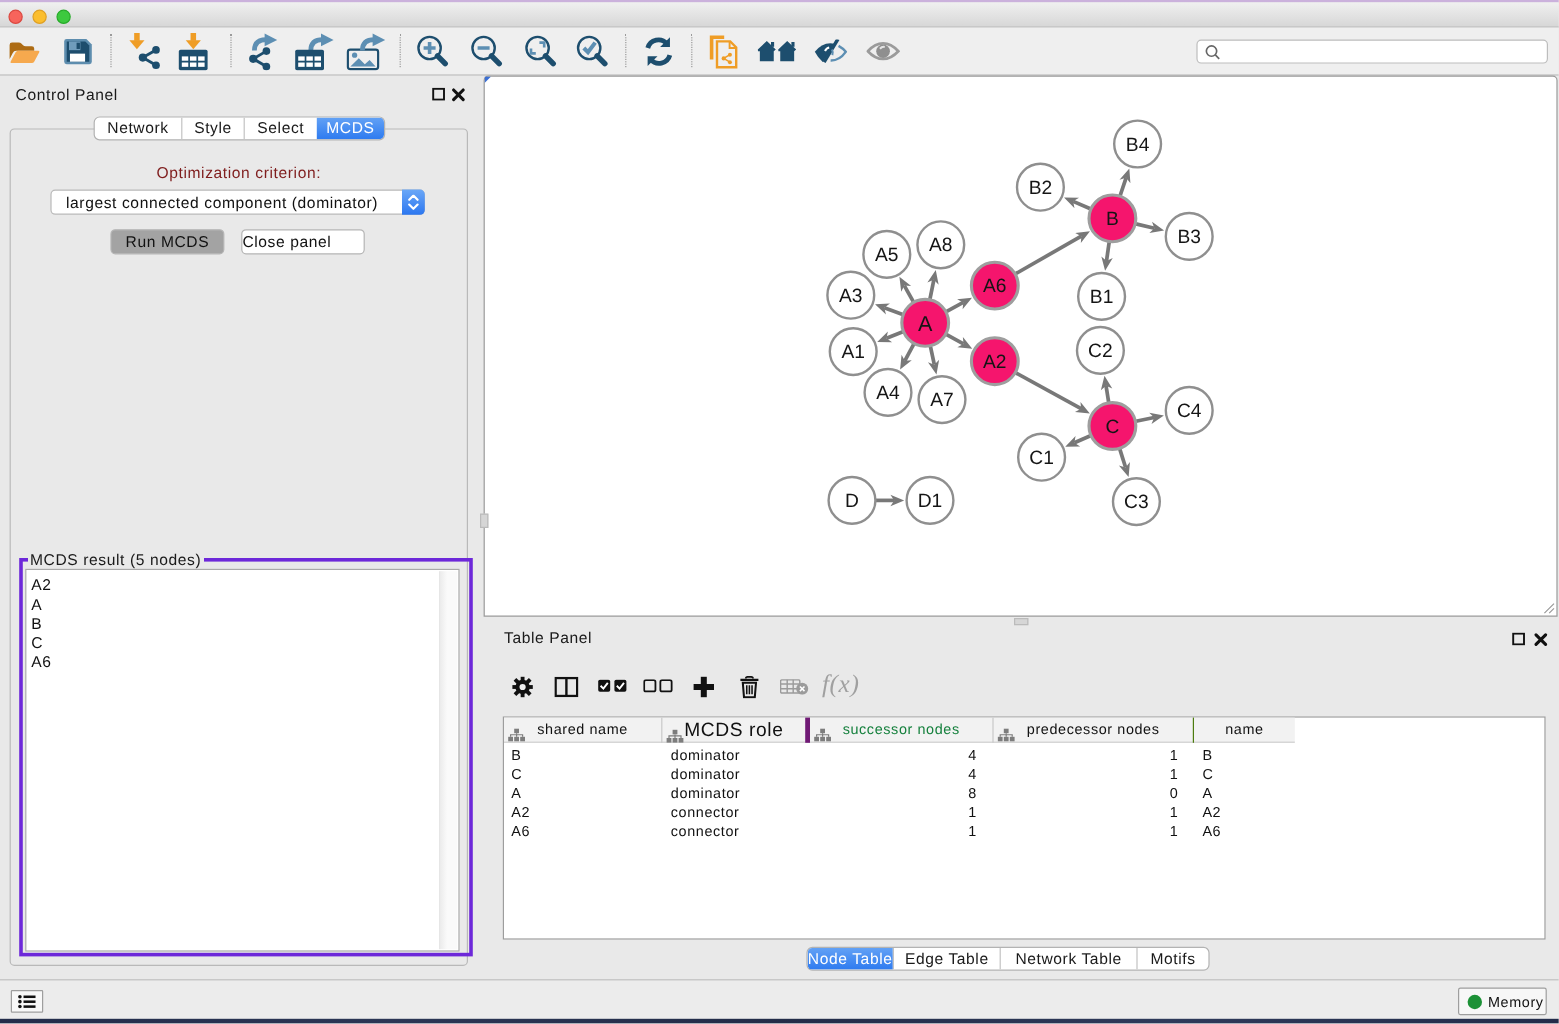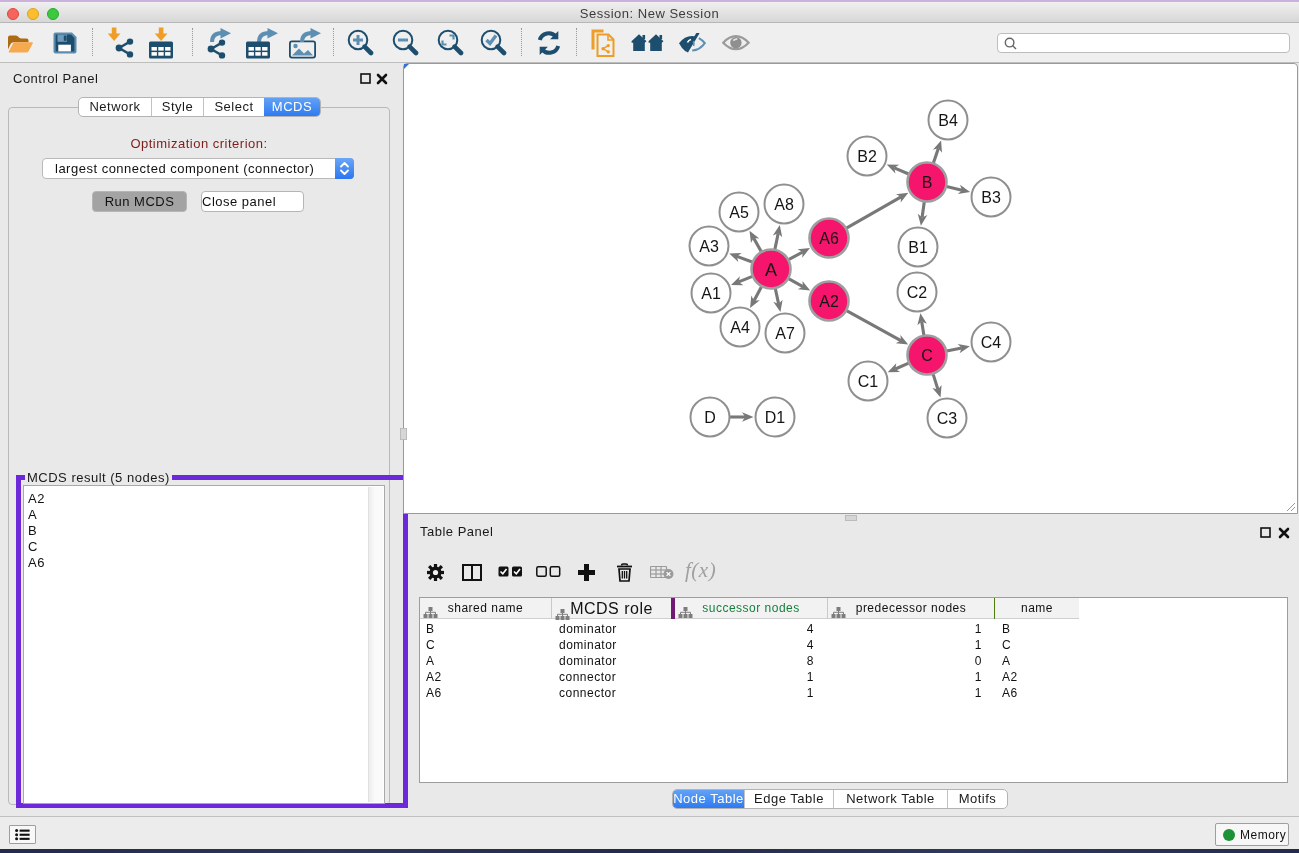--- a/index.html
+++ b/index.html
@@ -15,21 +15,20 @@
 .seg .sel{background:linear-gradient(#62a1f5,#2e7bf0);color:#fff;border-left:none}
 </style></head>
 <body>
 
 <div class="abs" style="left:0;top:0;width:1299px;height:2px;background:#cbb1dc"></div>
 
 <div class="abs" style="left:0;top:2px;width:1299px;height:21px;background:linear-gradient(#f0f0f0,#d7d7d7);border-bottom:1px solid #b7b7b7">
   <div class="tl" style="left:7px;background:#f7645c;border:1px solid #db4840"></div>
   <div class="tl" style="left:27px;background:#fbbe2e;border:1px solid #dfa023"></div>
   <div class="tl" style="left:47px;background:#3dc93f;border:1px solid #27ab29"></div>
-  <div class="abs" style="left:0;right:0;top:4px;text-align:center;font-size:13px;color:#3c3c3c">Session: New Session</div>
 </div>
 
 <div class="abs" id="toolbar" style="left:0;top:23px;width:1299px;height:40px;background:#efefef;border-bottom:1px solid #bdbdbd">
 <svg class="icon" style="left:7px;top:8px" width="28" height="24" viewBox="0 0 28 24">
 <path d="M1 18.5 V6.5 Q1 4.5 3 4.5 L8.5 4.5 Q10 4.5 11 5.5 L12 6.5 Q13 7.5 14.5 7.5 L19.5 7.5 Q21.5 7.5 21.5 9.5 V11.3 H6.5 Q4.5 11.3 3.5 13.3 L1.15 18 Z" fill="#ad6b13"></path>
 <path d="M2.5 21.5 Q1.3 21.5 1.9 20.2 L6 12.6 Q6.7 11.3 8.1 11.3 H25 Q26.3 11.3 25.7 12.6 L21.6 20.2 Q20.9 21.5 19.5 21.5 Z" fill="#f6a94e"></path>
     </svg>
 <svg class="icon" style="left:52px;top:8px" width="26" height="24" viewBox="0 0 26 24">
 <path d="M1.5 3.5 q0-2 2-2 h16.5 l4.5 4.5 v14.5 q0 2 -2 2 h-19 q-2 0 -2-2 z" fill="#5d8dae"></path>
 <path d="M3.6 3.6 h15.5 l3.3 3.3 v13.5 h-18.8 z" fill="#1d4d6d"></path>
@@ -190,33 +189,33 @@
 
 <div class="seg" style="left:78px;top:97px;width:243px;height:20px">
   <div style="width:72px">Network</div>
   <div style="width:52px">Style</div>
   <div style="width:61px">Select</div>
   <div class="sel" style="width:56px">MCDS</div>
 </div>
 <div class="abs" style="left:22px;top:136px;width:354px;text-align:center;font-size:13px;color:#7f1d1d">Optimization criterion:</div>
 
 <div class="abs" style="left:42px;top:158px;width:312px;height:21px;background:#fff;border:1px solid #b9b9b9;border-radius:4px">
-  <div style="position:absolute;left:12px;top:2px;font-size:13px;color:#111">largest connected component (connector)</div>
+  <div style="position:absolute;left:12px;top:2px;font-size:13px;color:#111">largest connected component (dominator)</div>
   <div style="position:absolute;right:-1px;top:-1px;width:19px;height:21px;border-radius:0 4px 4px 0;background:linear-gradient(#6aa7f7,#2c77f0)">
     <svg width="11" height="13" viewBox="0 0 11 13" style="position:absolute;left:4px;top:4px">
         <path d="M2 4.5 L5.5 1 L9 4.5" fill="none" stroke="#fff" stroke-width="1.8" stroke-linecap="round" stroke-linejoin="round"></path>
         <path d="M2 8.5 L5.5 12 L9 8.5" fill="none" stroke="#fff" stroke-width="1.8" stroke-linecap="round" stroke-linejoin="round"></path>
       </svg>
   </div>
 </div>
 
 <div class="abs" style="left:92px;top:191px;width:95px;height:21px;background:#a3a3a3;border:1px solid #b5b5b5;border-radius:4px;text-align:center;font-size:13px;line-height:19px;color:#111">Run MCDS</div>
 <div class="abs" style="left:201px;top:191px;width:103px;height:21px;background:#fff;border:1px solid #b5b5b5;border-radius:4px;text-align:left;font-size:13px;line-height:19px;color:#111">Close panel</div>
 
-<fieldset class="abs" style="left:16px;top:470px;width:368px;height:338px;border:5px solid #6d28d9;border-radius:0;padding:0 18px 2px 2px">
+<fieldset class="abs" style="left:16px;top:459px;width:368px;height:338px;border:3px solid #6d28d9;border-radius:0;padding:0 8px 2px 2px">
   <legend style="font-size:13px;color:#1a1a1a;margin-left:2px;padding:0 2px">MCDS result (5 nodes)</legend>
   <div style="position:relative;background:#fff;border:1px solid #a9a9a9;width:362px;height:319px;font-size:13px;color:#111">
     <div style="padding:5px 0 0 4px;line-height:16px">A2<br>A<br>B<br>C<br>A6</div>
     <div style="position:absolute;right:1px;top:1px;bottom:1px;width:15px;background:linear-gradient(90deg,#ececec,#fafafa 40%);border-left:1px solid #e0e0e0"></div>
   </div>
 </fieldset>
 
 <div class="abs" style="left:403px;top:63px;width:895px;height:451px;border:1px solid #9a9a9a;border-radius:4px 4px 0 0;background:#fff">
   <svg width="10" height="10" viewBox="0 0 10 10" style="position:absolute;right:1px;bottom:1px">
       <path d="M9 1 L1 9 M9 5 L5 9 M9 9 L9 9" stroke="#9a9a9a" stroke-width="1"></path>

